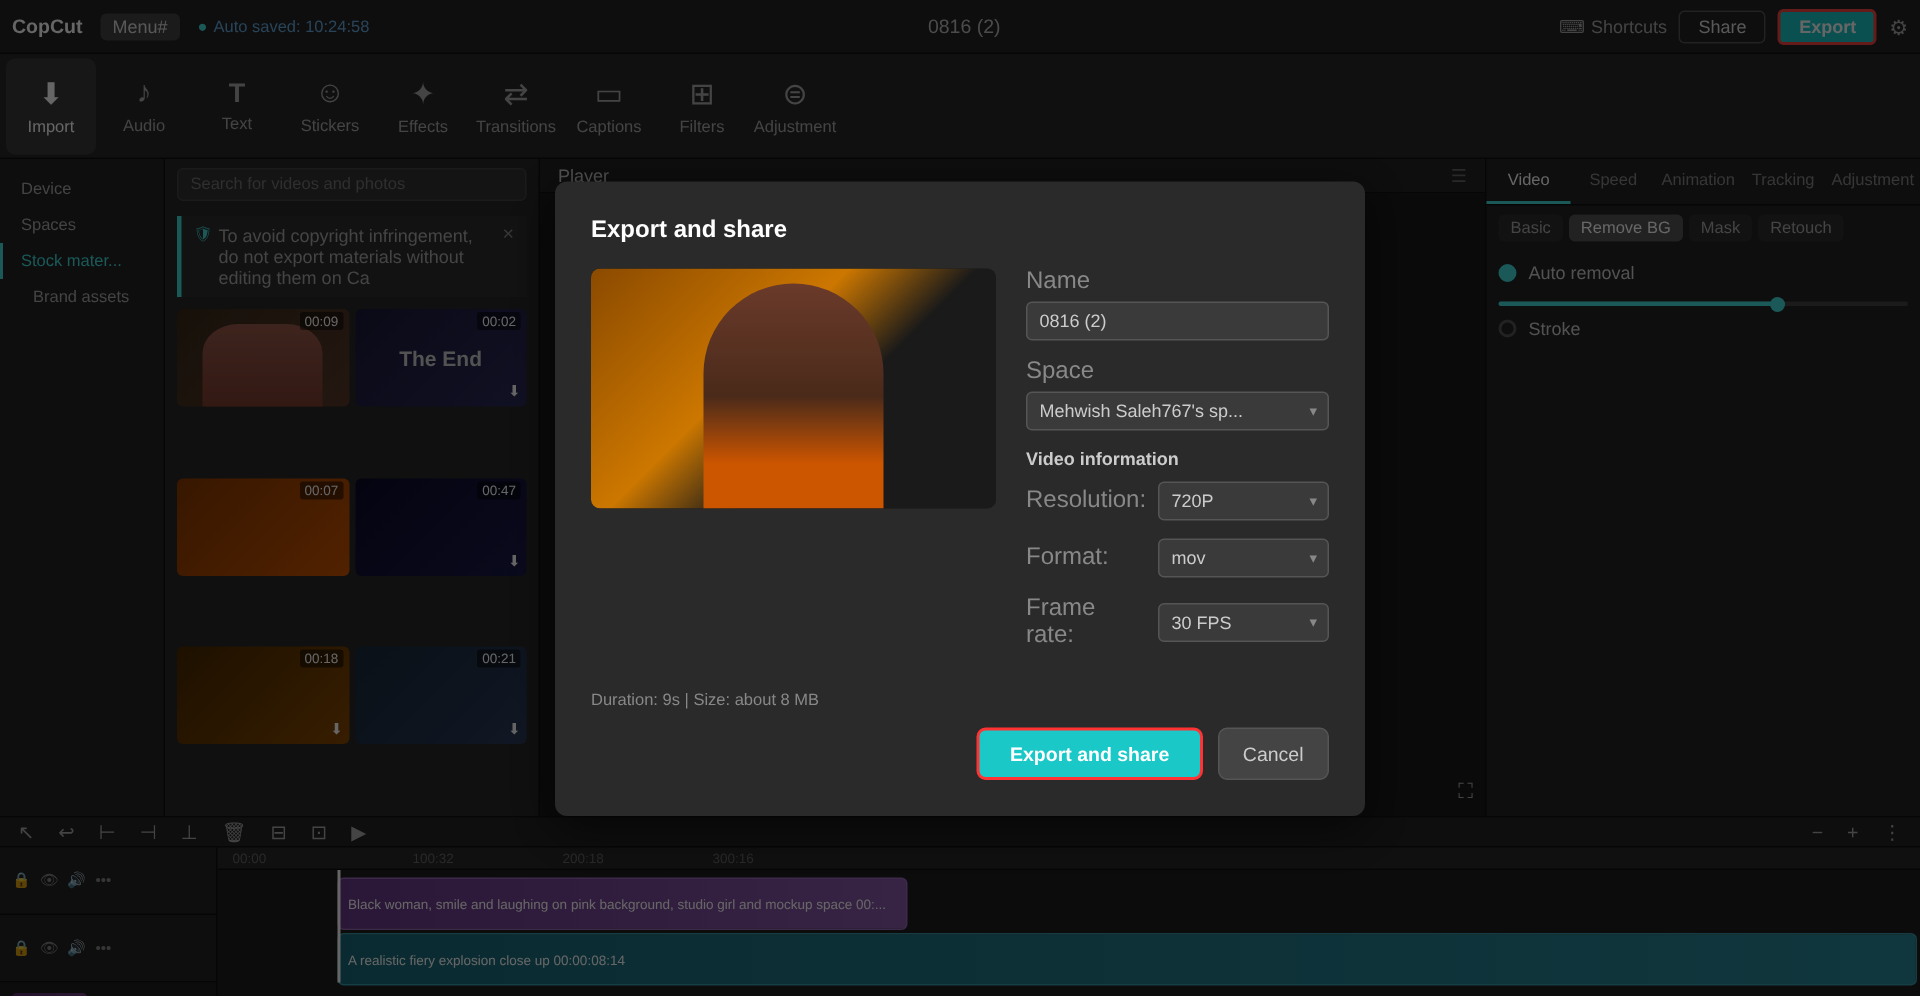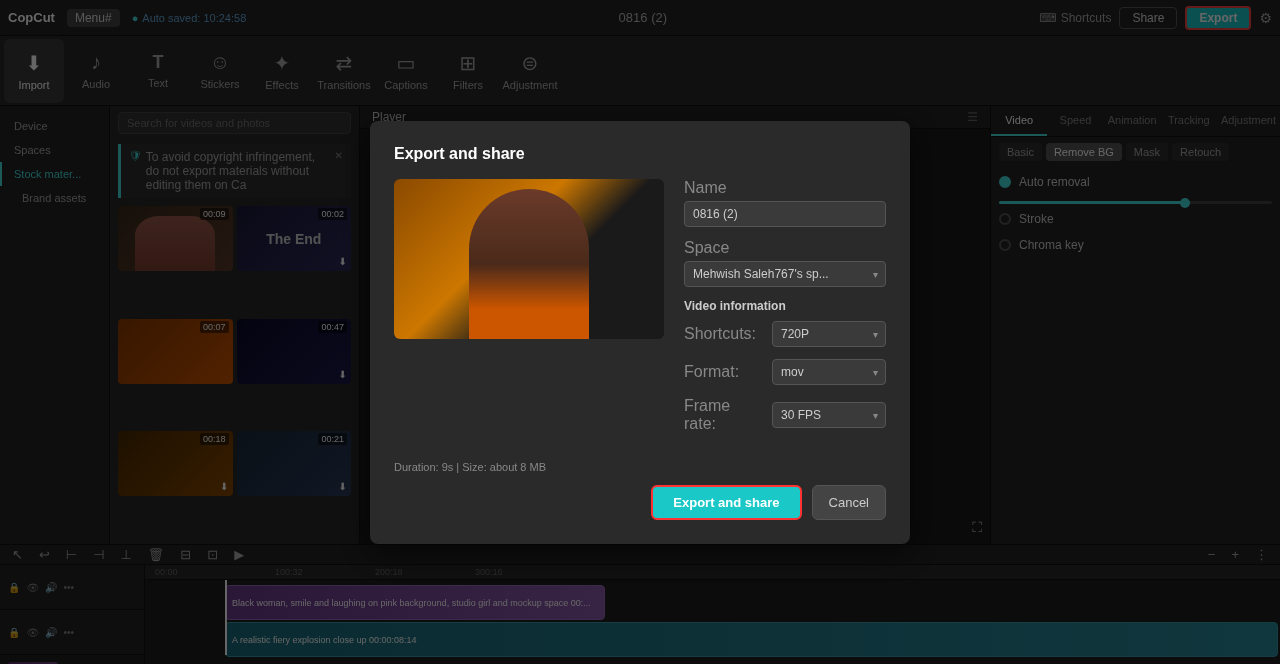--- a/index.html
+++ b/index.html
@@ -249,24 +249,20 @@
       <div class="right-slider-row">
         <div class="right-slider">
           <div class="right-slider-fill"></div>
           <div class="right-slider-thumb"></div>
         </div>
       </div>
       <div class="right-option">
         <div class="right-option-dot"></div>
         <span class="right-option-label">Stroke</span>
       </div>
-      <div class="right-option">
-        <div class="right-option-dot"></div>
-        <span class="right-option-label">Chroma key</span>
-      </div>
     </div>
   </div>
 </div>
 
 <div class="timeline">
   <div class="timeline-toolbar">
     <button class="tl-btn">↖</button>
     <button class="tl-btn">↩</button>
     <button class="tl-btn">⊢</button>
     <button class="tl-btn">⊣</button>
@@ -330,21 +326,21 @@
           <input type="text" value="0816 (2)" style="">
         </div>
         <div class="modal-field">
           <label>Space</label>
           <div class="select-wrapper">
             <select><option>Mehwish Saleh767's sp...</option></select>
           </div>
         </div>
         <div class="modal-section-title">Video information</div>
         <div class="modal-field" style="display:flex;align-items:center;gap:8px;">
-          <label style="width:80px;margin:0;">Shortcuts:</label>
+          <label style="width:80px;margin:0;">Resolution:</label>
           <div class="select-wrapper" style="flex:1;">
             <select style="width:100%;">
               <option>720P</option>
               <option>1080P</option>
               <option>4K</option>
             </select>
           </div>
         </div>
         <div class="modal-field" style="display:flex;align-items:center;gap:8px;margin-top:8px;">
           <label style="width:80px;margin:0;">Format:</label>

